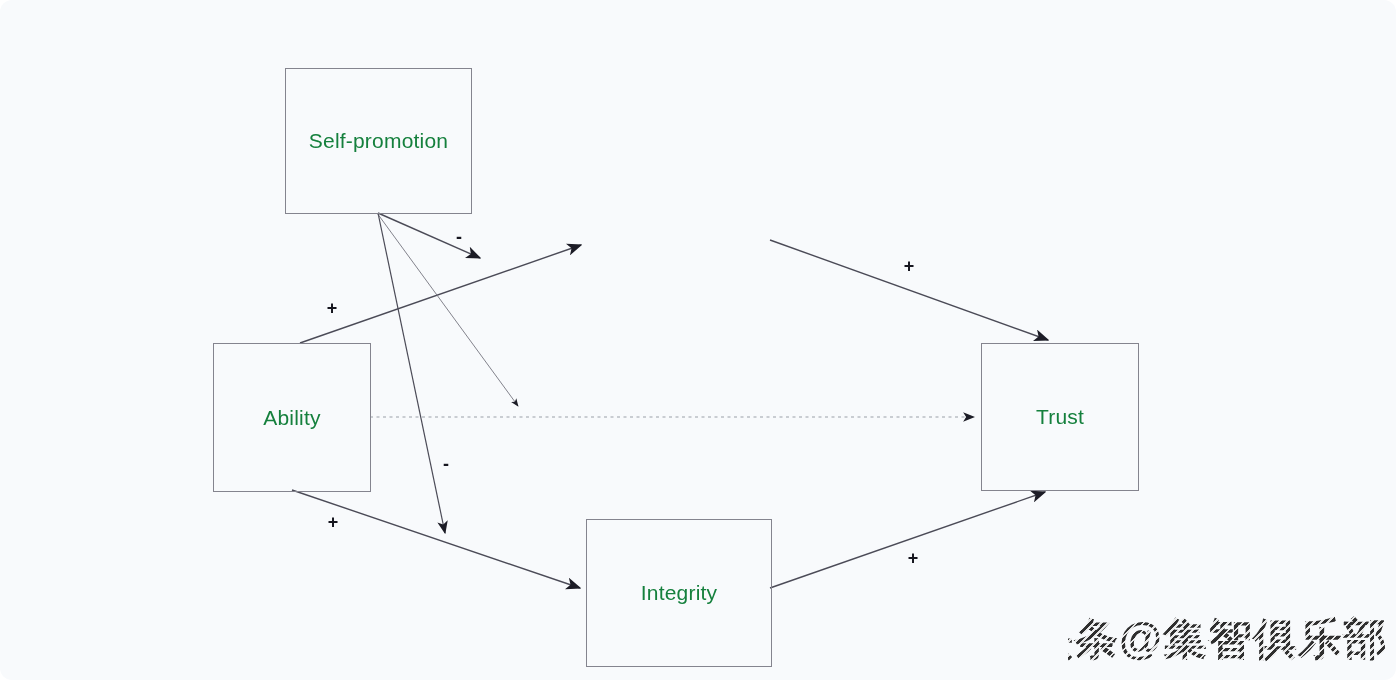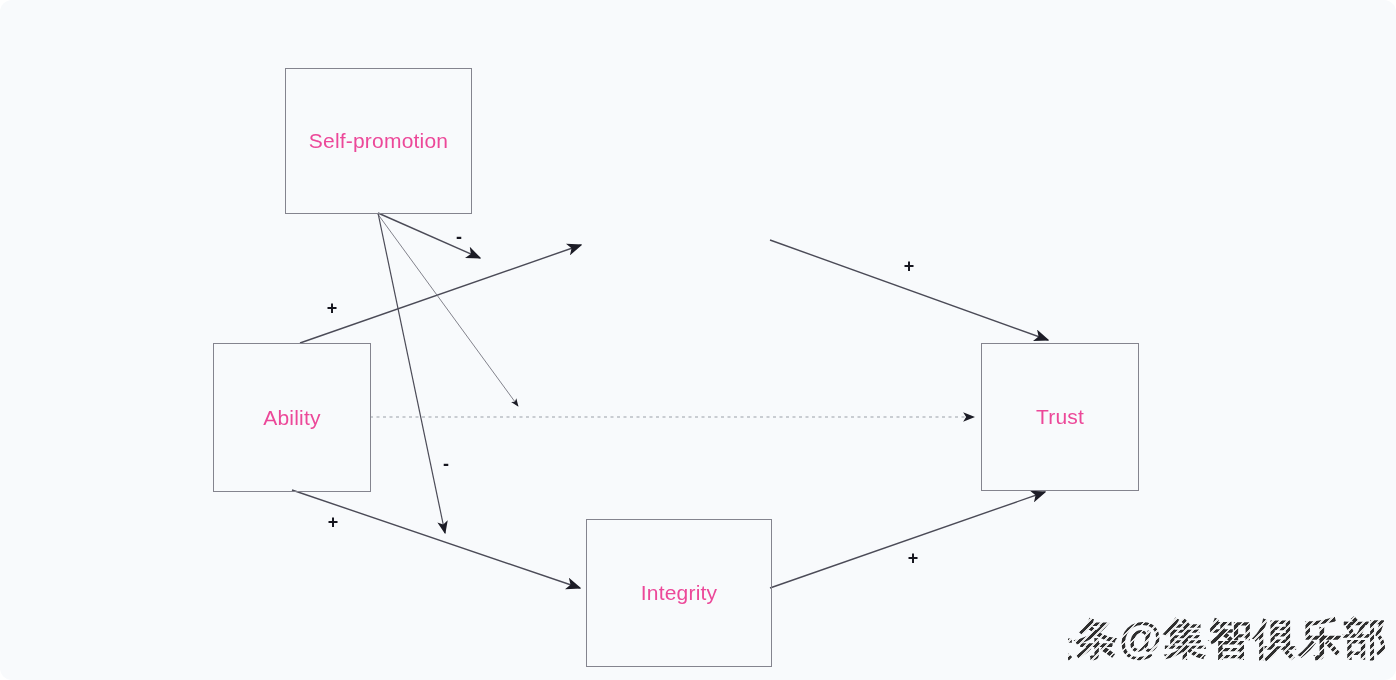--- a/index.html
+++ b/index.html
@@ -20,21 +20,21 @@
   }
   svg.edges {
     position: absolute; left: 0; top: 0;
     width: 1396px; height: 680px;
   }
   .node {
     position: absolute;
     border: 1.5px solid #84848e;
     background: transparent;
     display: flex; align-items: center; justify-content: center;
-    color: #ec4899;
+    color: #15803d;
     font-size: 21px;
     letter-spacing: 0.2px;
   }
   .sign {
     position: absolute;
     transform: translate(-50%, -50%);
     color: #16161f;
     font-size: 18px;
     font-weight: bold;
     line-height: 1;

